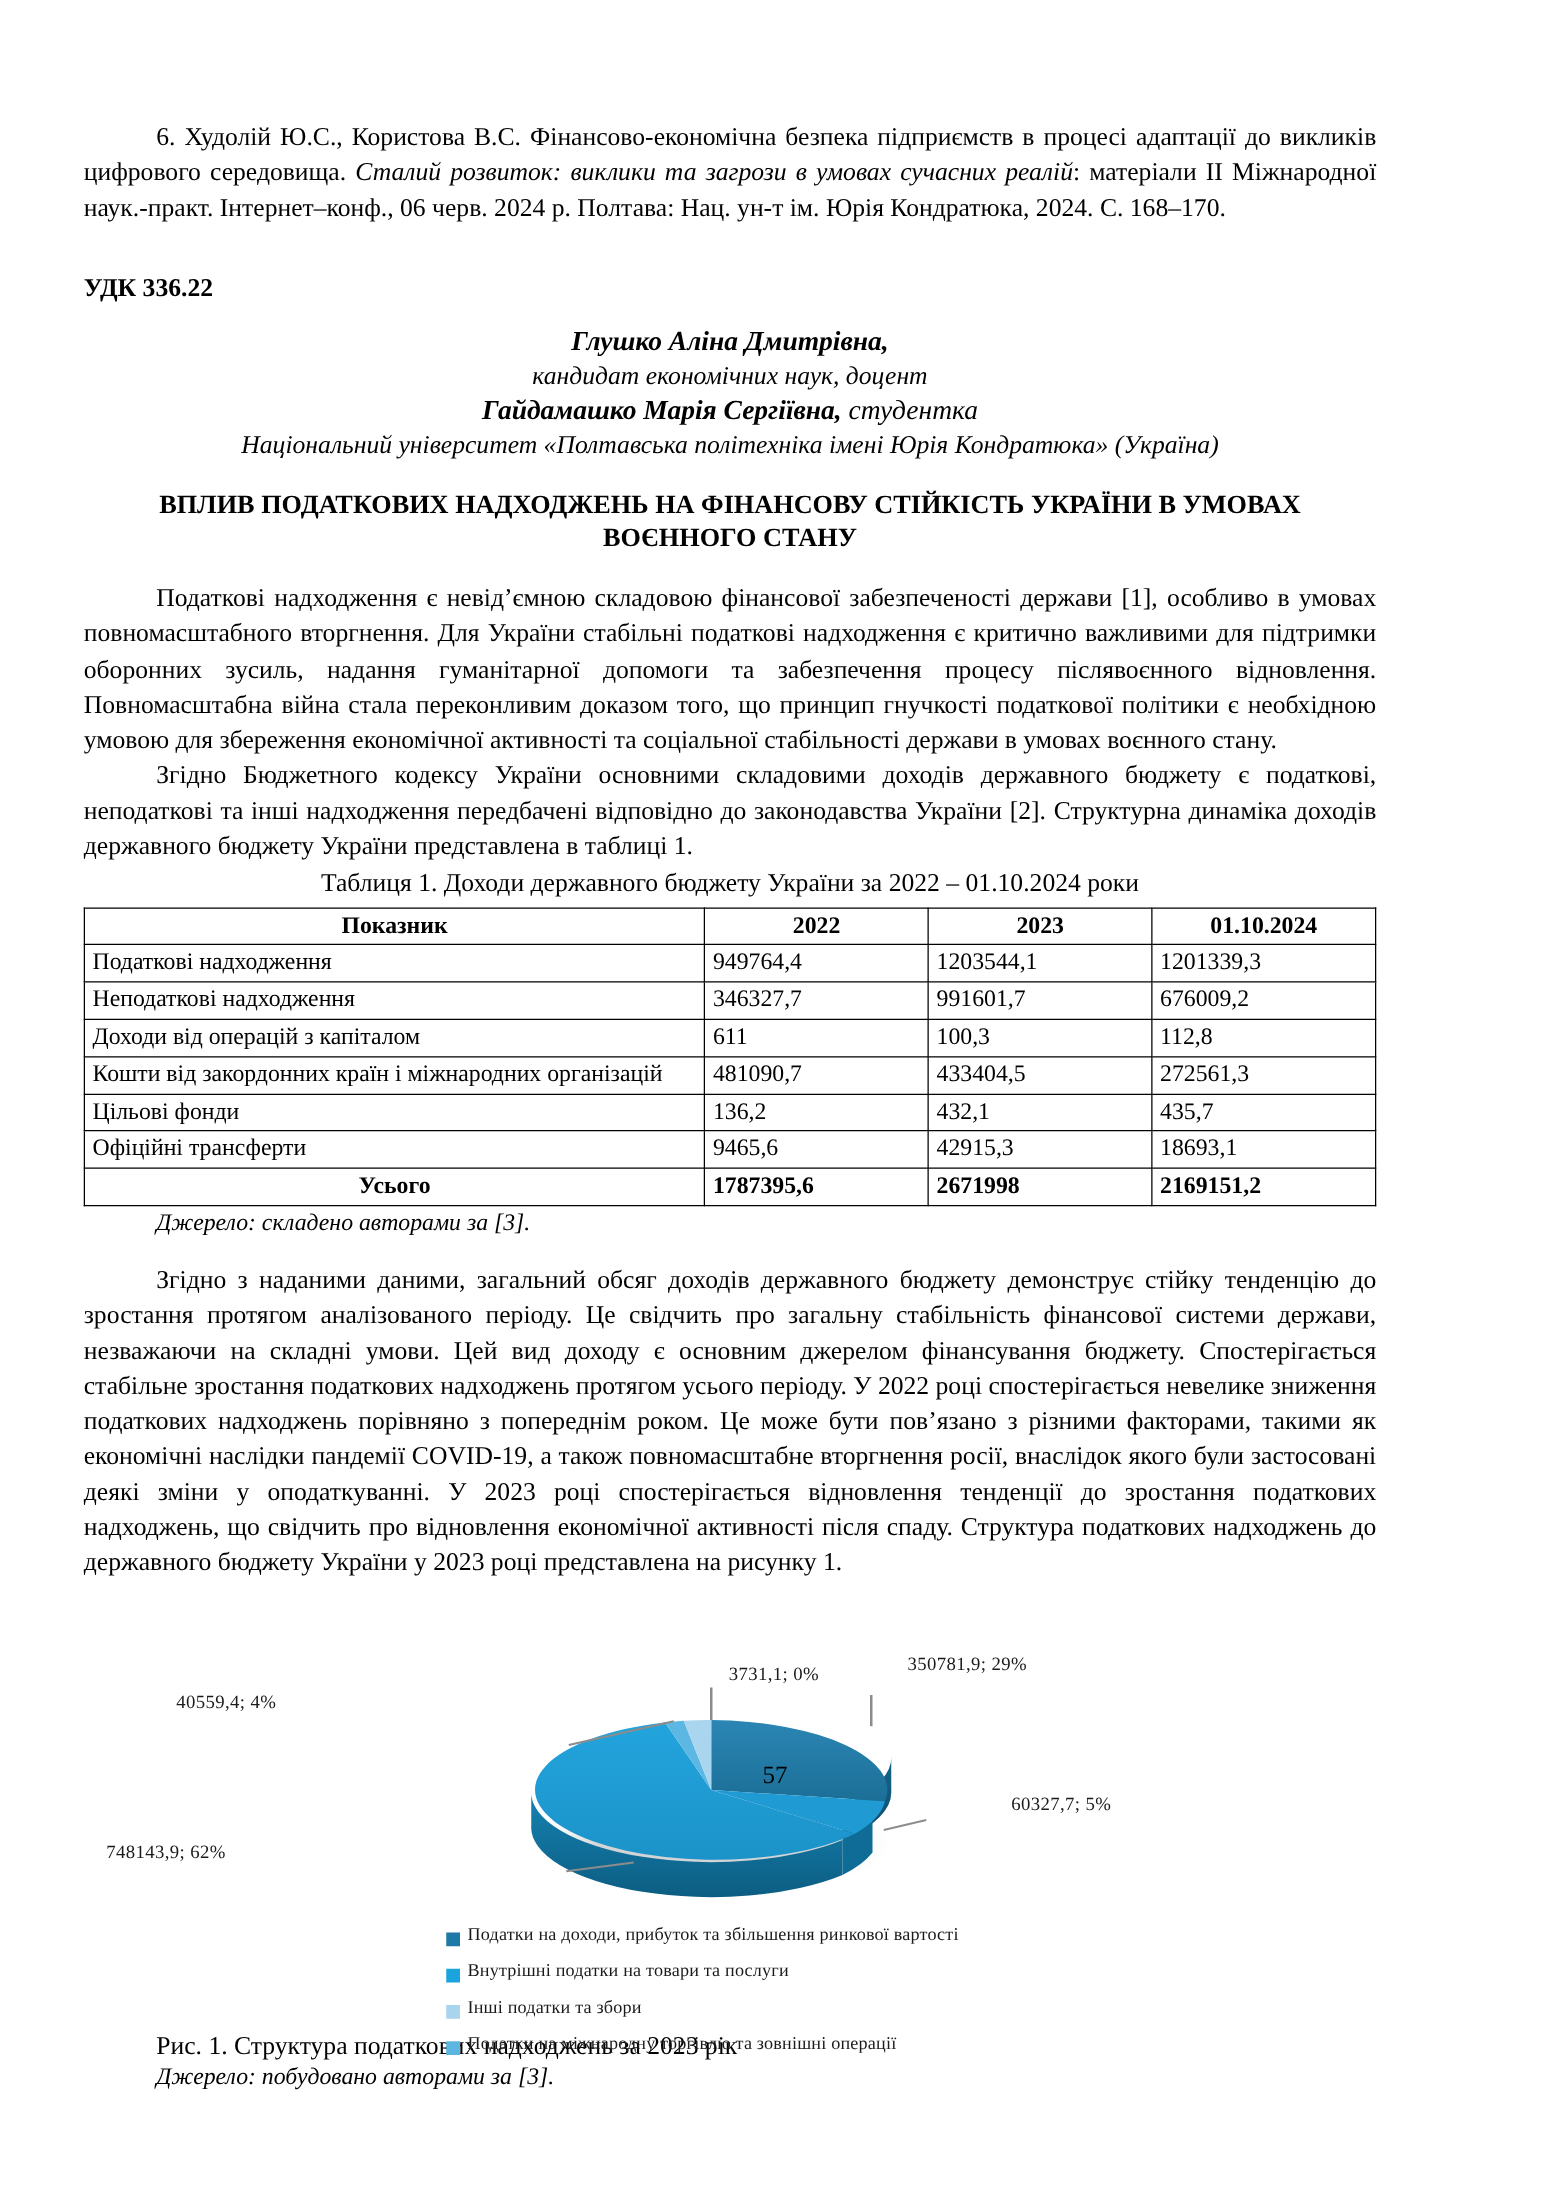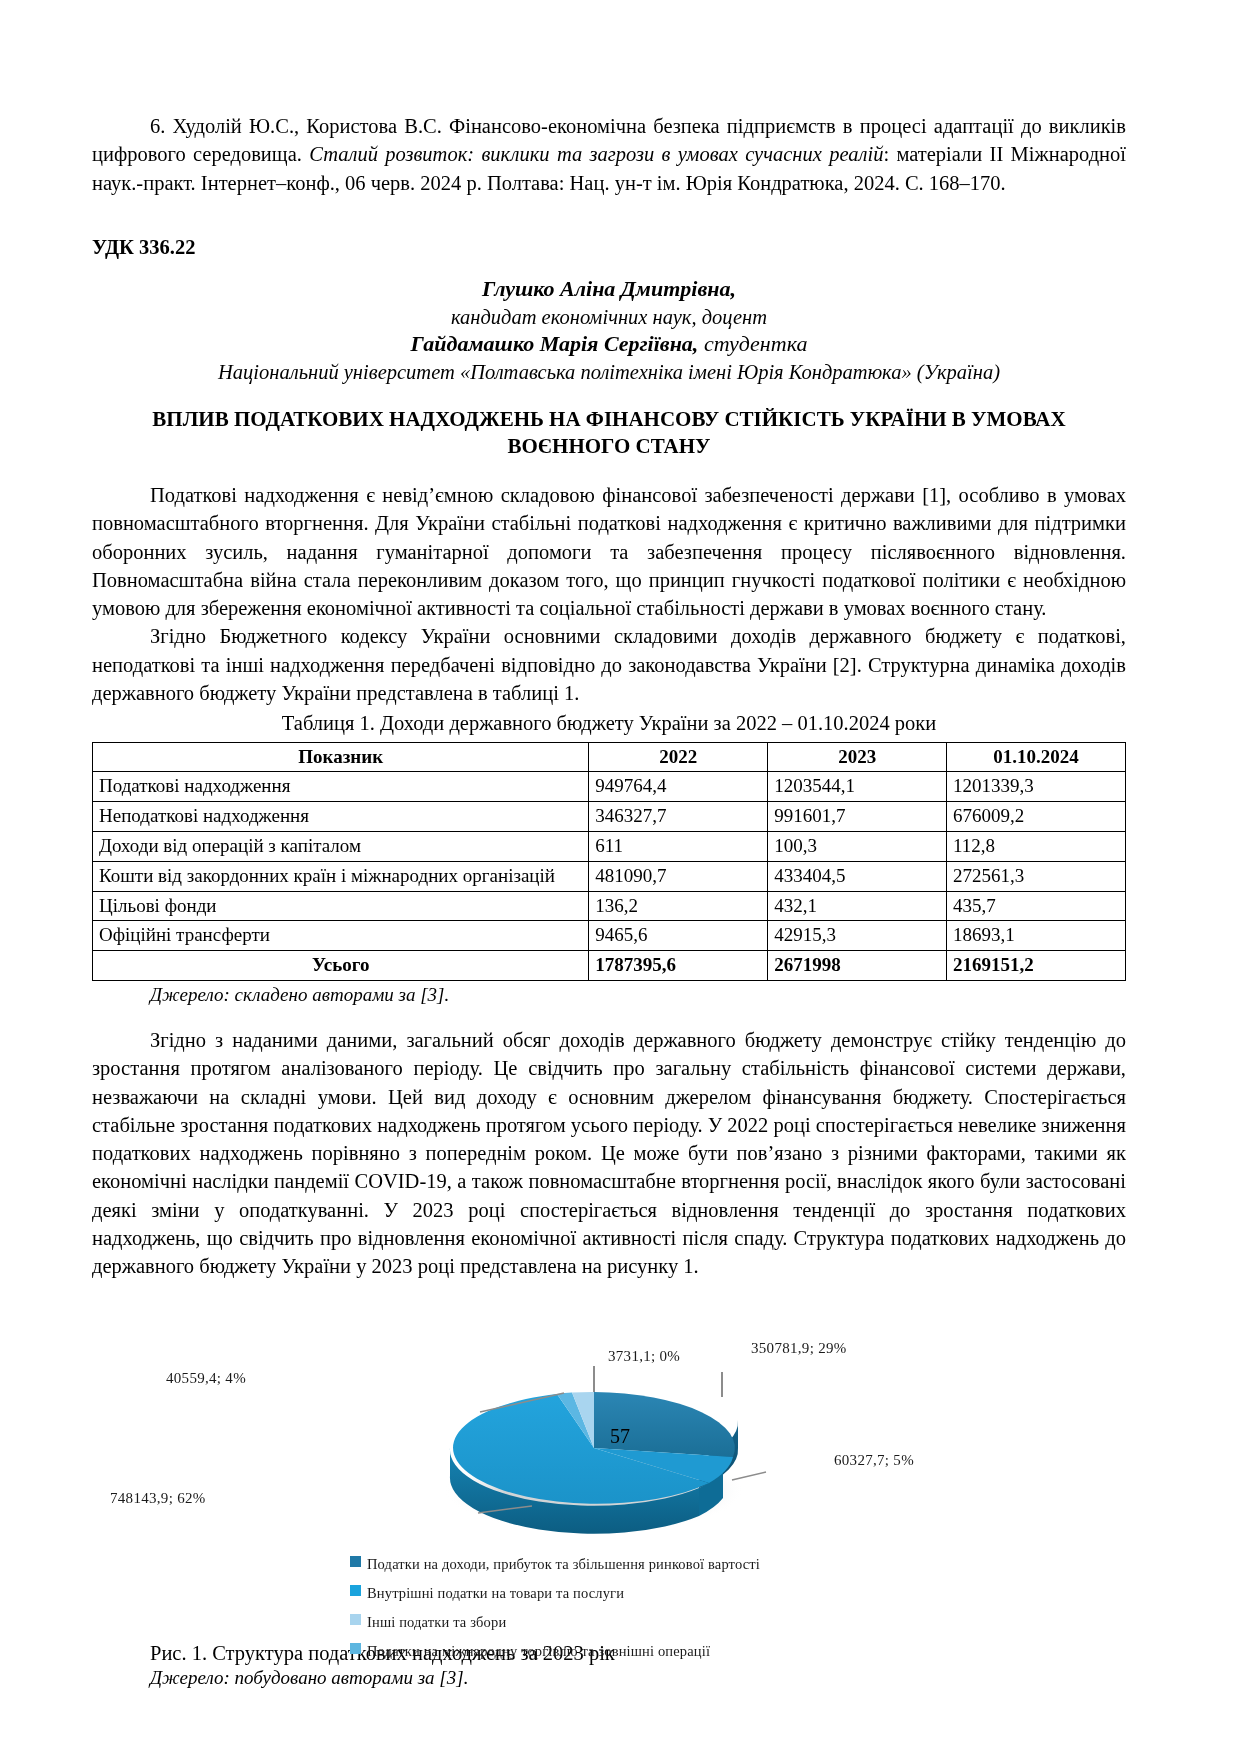--- a/index.html
+++ b/index.html
@@ -11,25 +11,25 @@
   body {
     width: 1240px;
     height: 1754px;
     font-family: "Liberation Serif", "DejaVu Serif", serif;
     color: #000000;
     position: relative;
     overflow: hidden;
   }
   .page {
     position: absolute;
-    left: 0; top: 16px;
+    left: 0; top: 0;
     width: 1240px;
     height: 1488px;
     box-sizing: border-box;
-    padding: 96px 96px 60px 92px;
+    padding: 96px 96px 60px 67px;
   }
   .content {
     width: 1034px;
     position: relative;
   }
   p {
     margin: 0;
     font-size: 20.5px;
     line-height: 1.38;
     text-align: justify;
@@ -148,22 +148,23 @@
     white-space: nowrap;
     letter-spacing: 0.3px;
   }
 
   .legend {
     margin-top: 4px;
     margin-left: 258px;
   }
   .legend-row {
     display: flex;
-    align-items: flex-start;
+    align-items: flex-end;
     margin-bottom: 12px;
+    margin-left: 32px;
   }
   .legend-swatch {
     width: 11px;
     height: 11px;
     margin-right: 6px;
     flex: 0 0 auto;
   }
   .legend-label {
     font-size: 14.5px;
     font-family: "Liberation Serif", serif;

